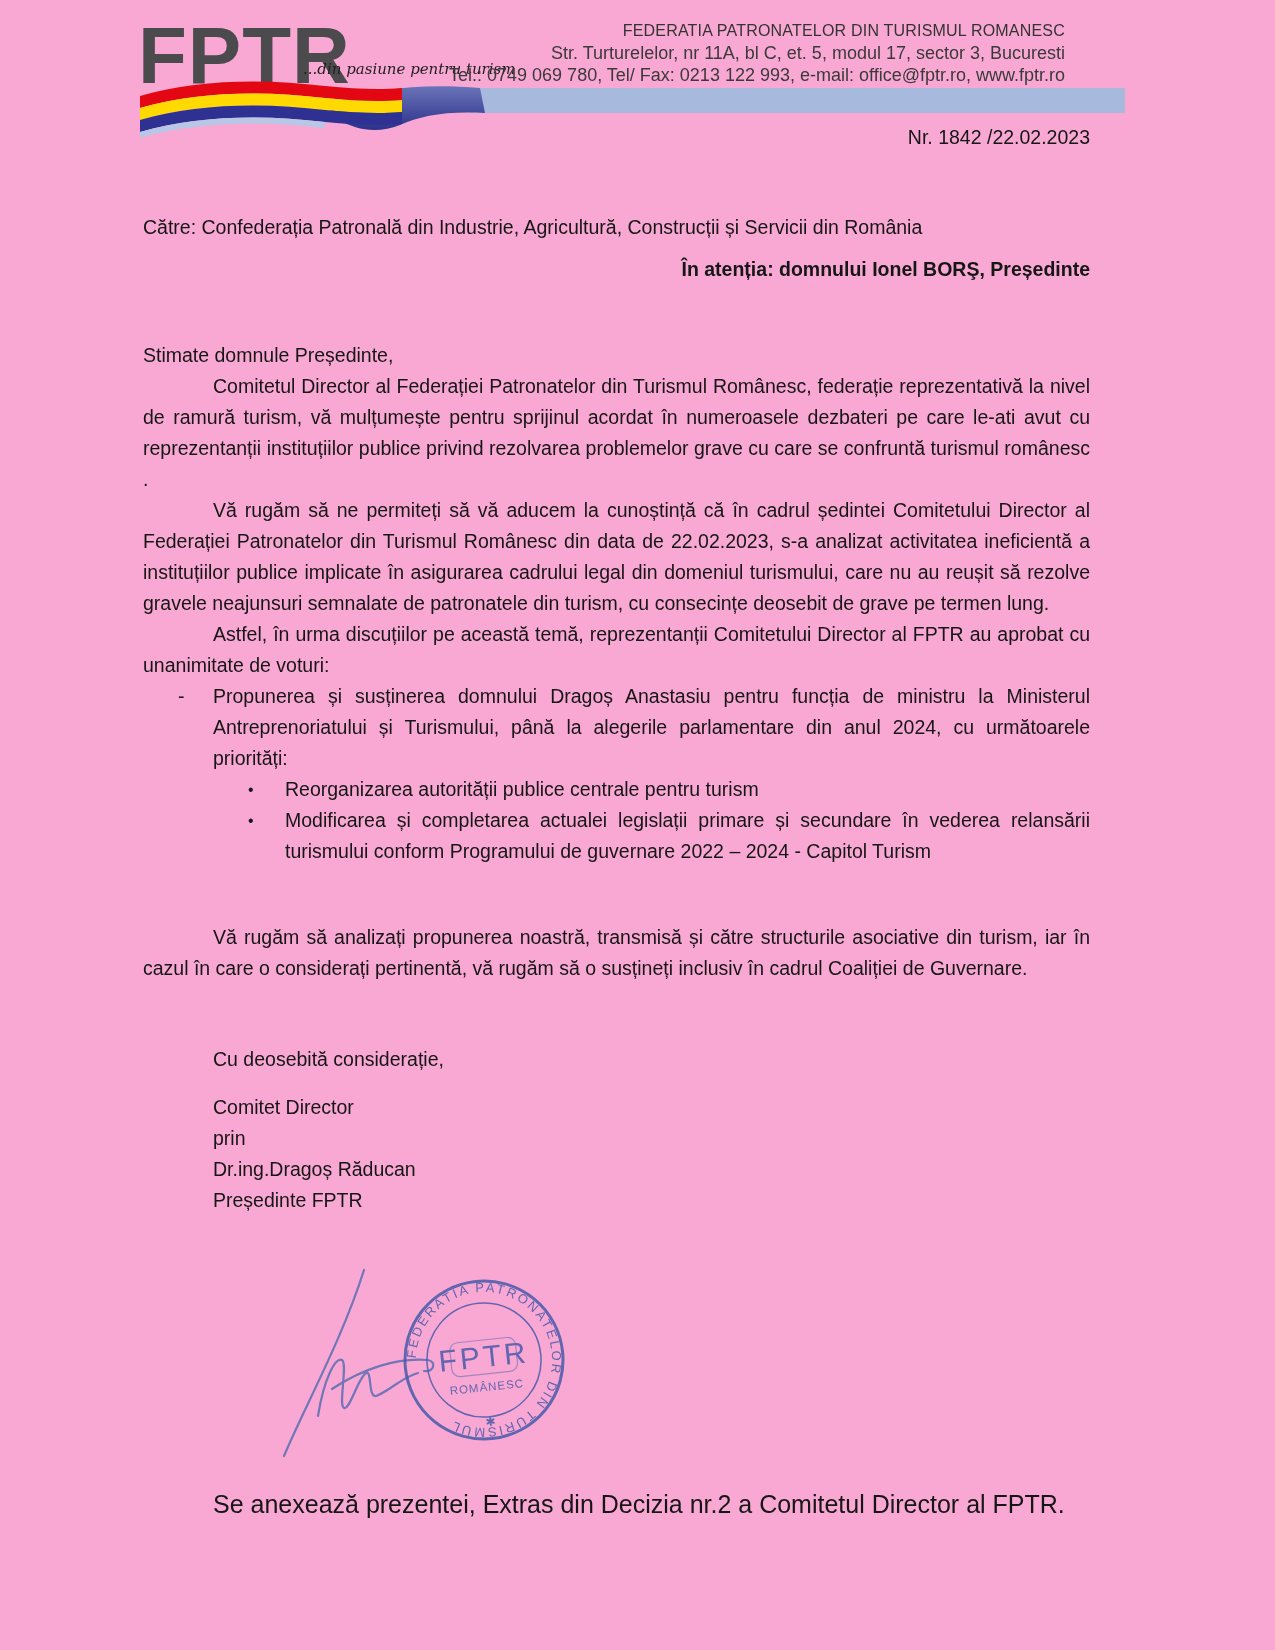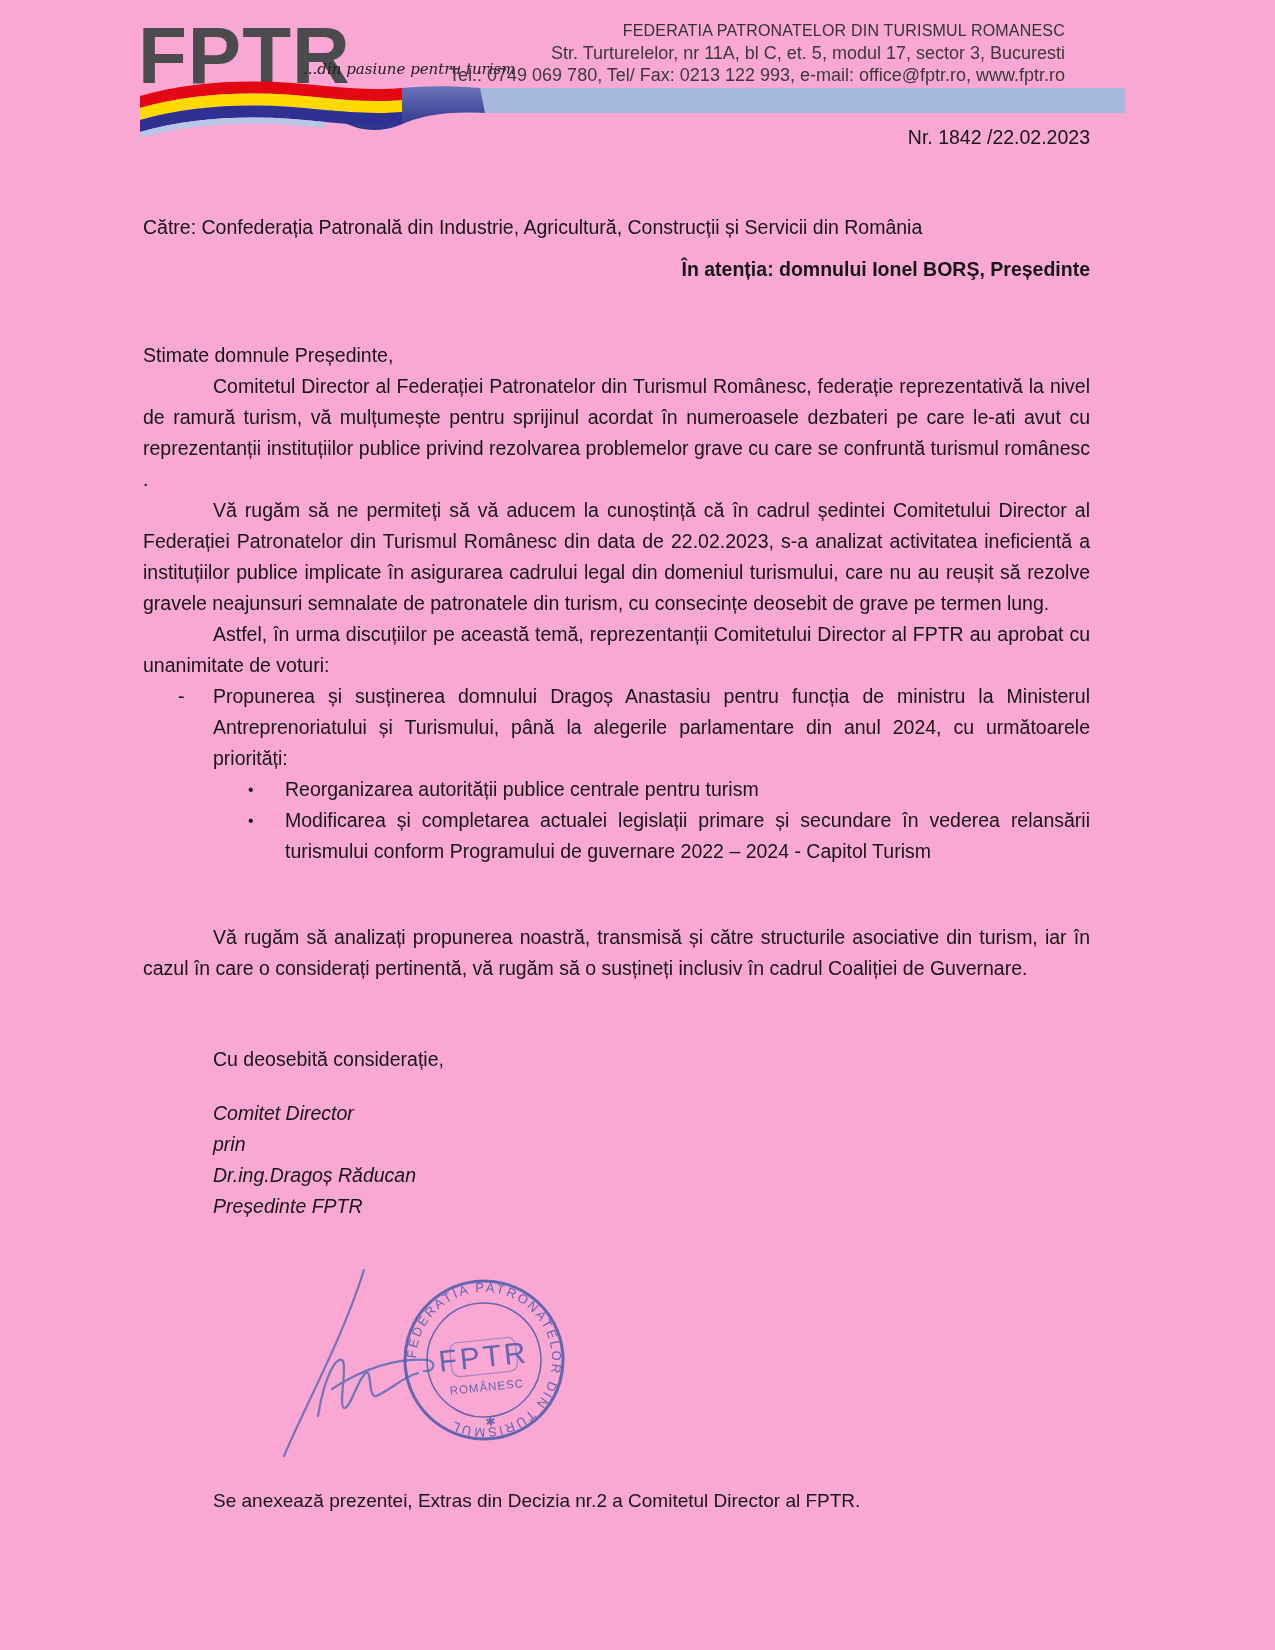--- a/index.html
+++ b/index.html
@@ -36,33 +36,33 @@
   .to-line    { font-weight:normal; margin-top:59px; white-space:nowrap; }
   .attn-line  { font-weight:bold; margin-top:11px;text-align:right; }
   .salutation { margin-top:55px; }
   .para       { text-align:justify; text-indent:70px; }
   .dash-item  { position:relative; padding-left:70px; text-align:justify; }
   .dash-item .marker { position:absolute; left:35px; }
   .bullet-item { position:relative; padding-left:142px; text-align:justify; }
   .bullet-item .marker { position:absolute; left:105px; font-size:16px; }
   .closing-para { margin-top:55px; }
   .closing    { margin-top:60px; padding-left:70px; }
-  .sig-block  { margin-top:23px; padding-left:70px;font-style:italic; }
+  .sig-block  { margin-top:17px; padding-left:70px; }
 
   
   .signature-svg { position:absolute; left:266px; top:1256px; }
   .stamp-svg  { position:absolute; left:398px; top:1274px; transform:rotate(-6deg); }
   .stamp-ring-text { font-size:13px; letter-spacing:2.2px; fill:#4d5cab; font-family:"Liberation Sans",sans-serif; }
   .stamp-center    { font-size:30px; letter-spacing:3px; fill:#4d5cab; font-family:"Liberation Sans",sans-serif; }
   .stamp-sub       { font-size:11.5px; letter-spacing:1px; fill:#4d5cab; font-family:"Liberation Sans",sans-serif; }
   .stamp-star      { font-size:12px; fill:#4d5cab; }
 
   .annex {
     position:absolute; left:213px; top:1490px;
-    font-size:19px; color:#161616;
+    font-size:25px; color:#161616;
   }
 </style>
 </head>
 <body>
 
 <div class="page">
 
   <div class="logo">FPTR</div>
   <div class="tagline">...din pasiune pentru turism</div>
 

